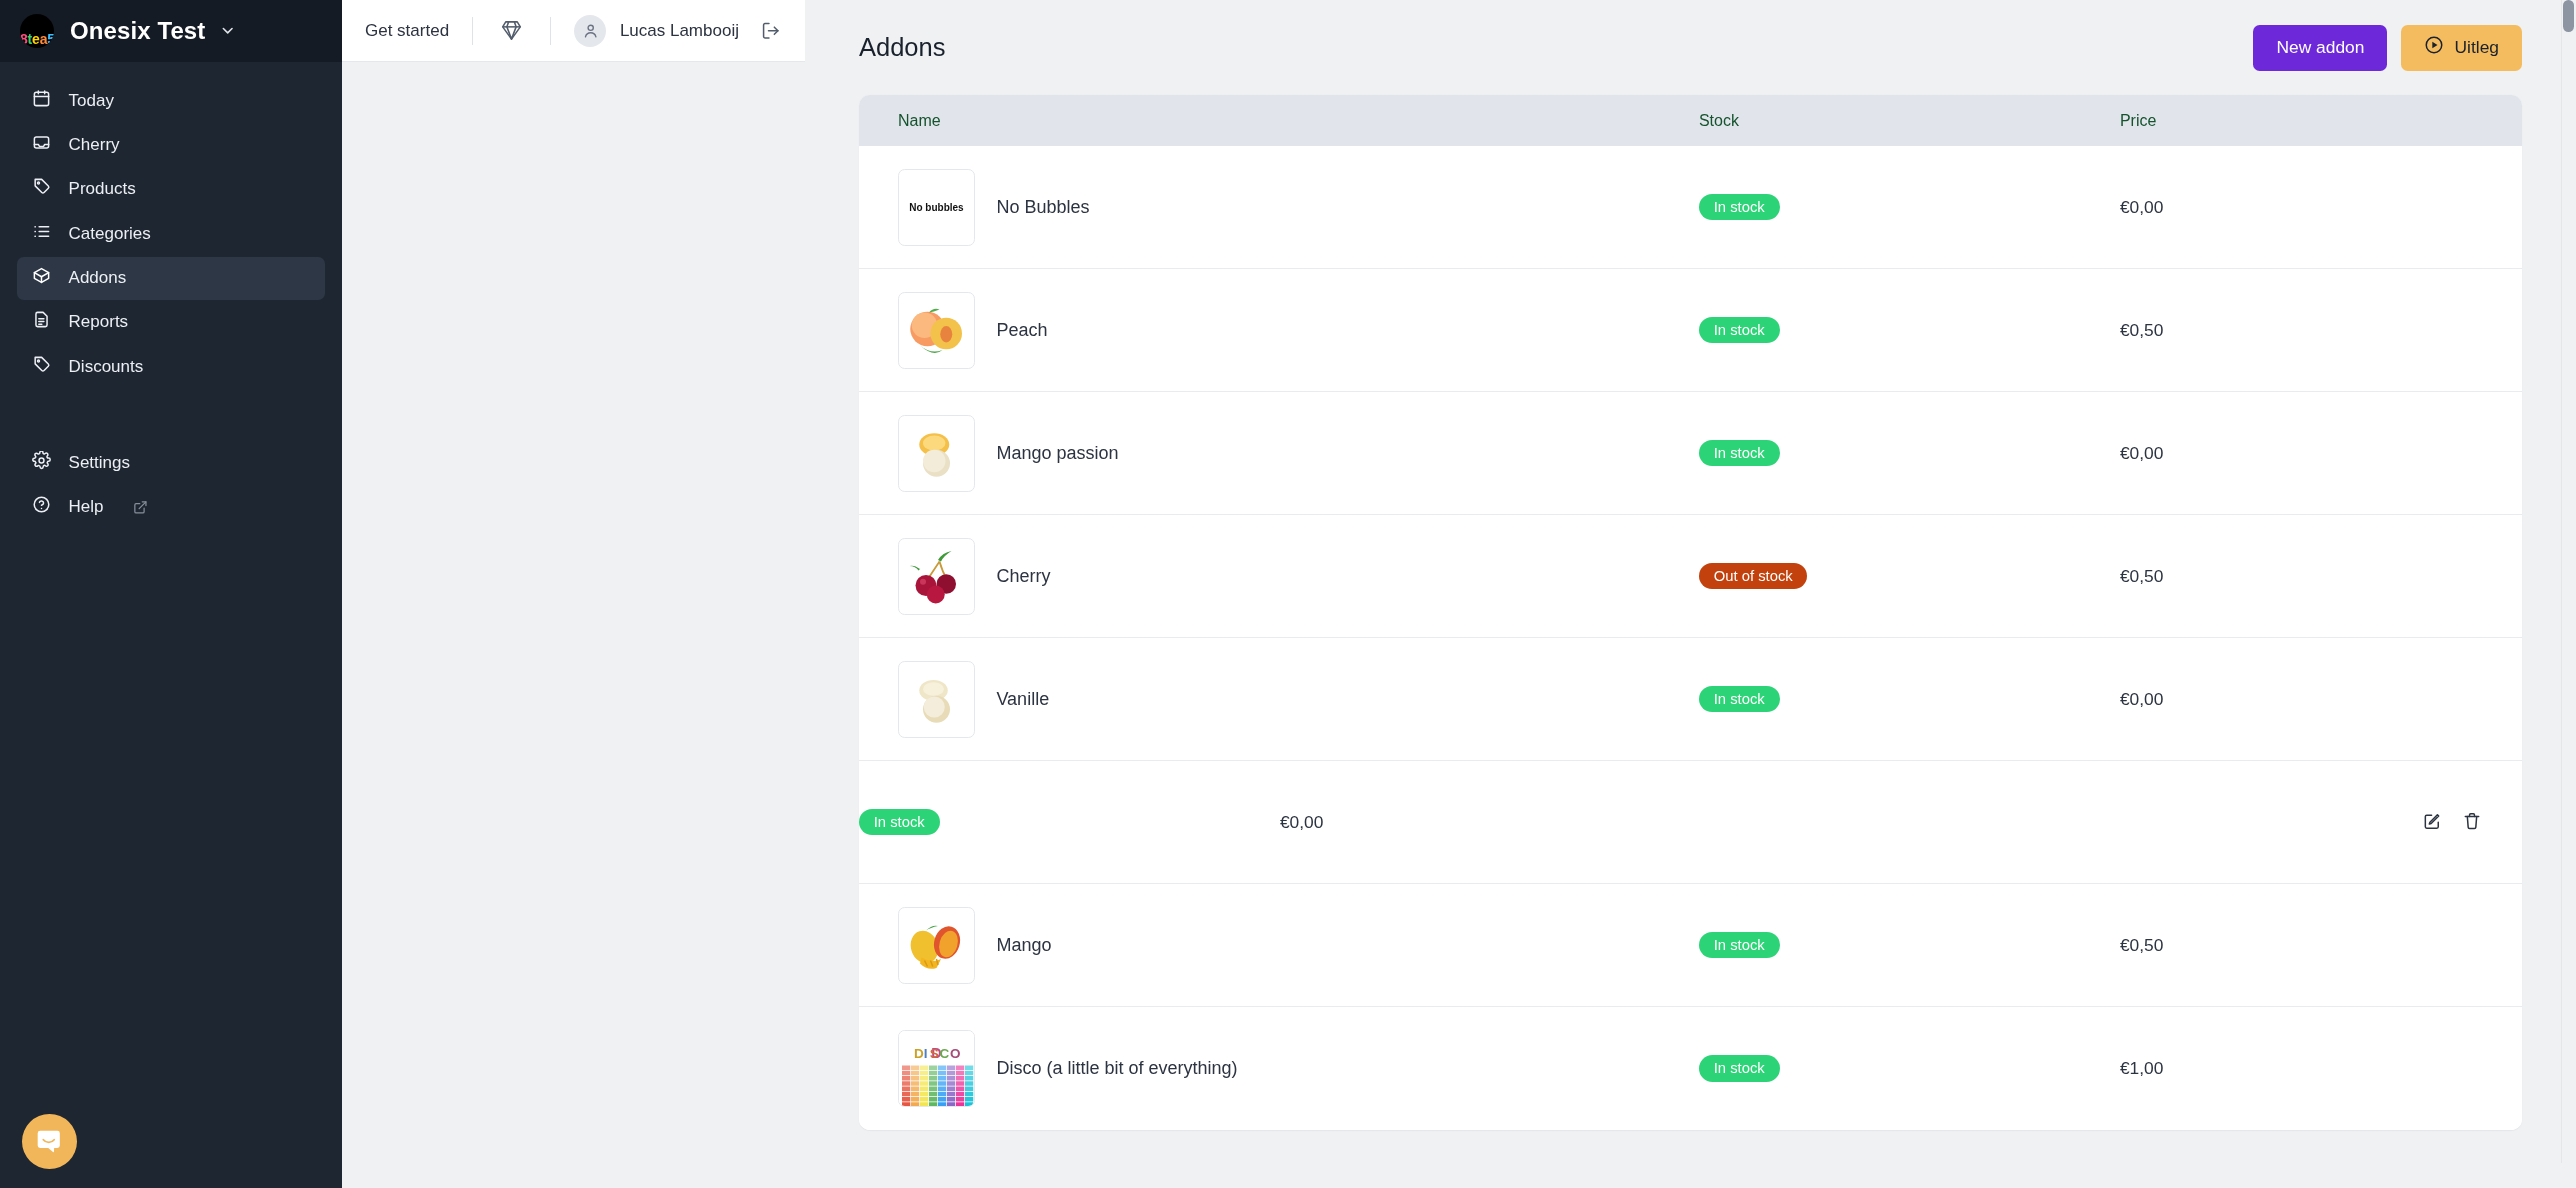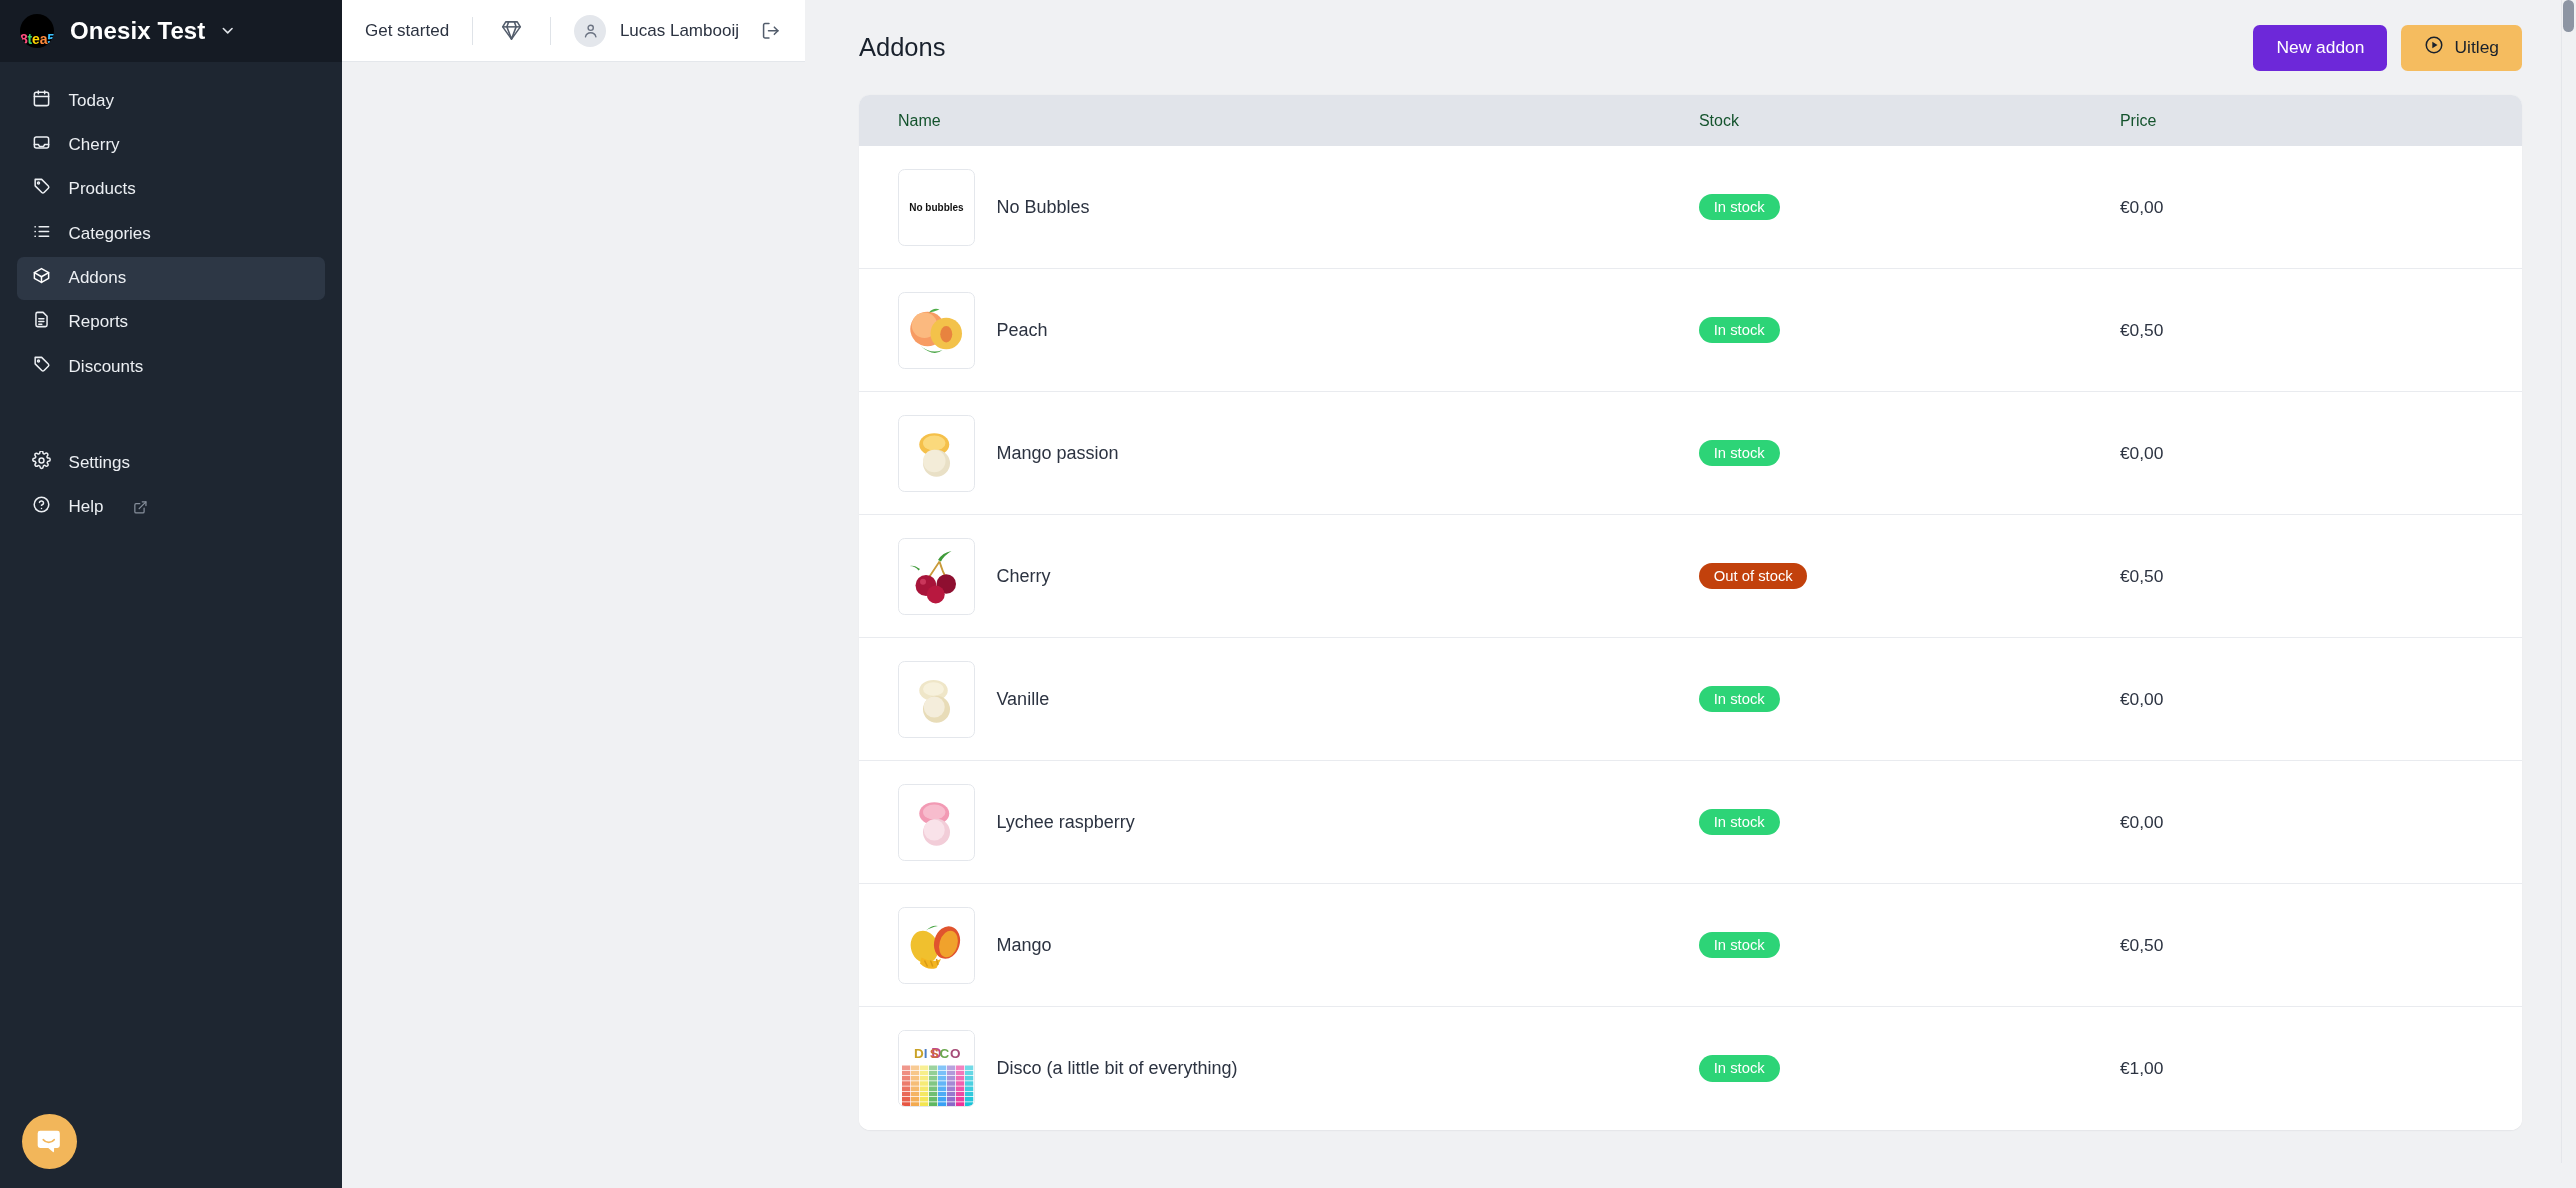--- a/index.html
+++ b/index.html
@@ -493,31 +493,20 @@
                   <span>
                     <svg width="20" height="20" viewBox="0 0 24 24" fill="none" stroke="#2c3341" stroke-width="1.8" stroke-linecap="round" stroke-linejoin="round">
                       <polyline points="4 6.6 20 6.6"></polyline>
                       <path d="M9 6.6V4.8A1.4 1.4 0 0 1 10.4 3.4h3.2A1.4 1.4 0 0 1 15 4.8v1.8"></path>
                       <path d="M6.4 6.6 7.4 19.4A1.6 1.6 0 0 0 9 20.9h6a1.6 1.6 0 0 0 1.6-1.5l1-12.8"></path>
                     </svg>
                   </span>
                 </span></div>
             </div>
             <div class="t-row">
-              <div class="c-name">
-                <div class="thumb">
-                  <svg class="art" viewBox="0 0 100 100">
-                    <ellipse cx="47" cy="38" rx="20" ry="15" fill="#f29ab4"></ellipse>
-                    <ellipse cx="47" cy="36" rx="15" ry="10" fill="#f7bccd"></ellipse>
-                    <circle cx="50" cy="63" r="18" fill="#f2cdd8"></circle>
-                    <circle cx="47" cy="60" r="14" fill="#f9e2e9"></circle>
-                  </svg>
-                </div>
-                <span class="row-name">Lychee raspberry</span>
-              </div>
               <div class="c-stock"><span class="badge badge-in">In stock</span></div>
               <div class="c-price"><span class="price">€0,00</span></div>
               <div class="c-actions"><span class="act">
                   <span>
                     <svg width="20" height="20" viewBox="0 0 24 24" fill="none" stroke="#2c3341" stroke-width="1.8" stroke-linecap="round" stroke-linejoin="round">
                       <path d="M18.5 4.5 20 6l-9 9-2.2.7.7-2.2z"></path>
                       <path d="M19.5 13.5V19a1.6 1.6 0 0 1-1.6 1.6H5.6A1.6 1.6 0 0 1 4 19V6.6A1.6 1.6 0 0 1 5.6 5h5.9"></path>
                     </svg>
                   </span>
                   <span>

